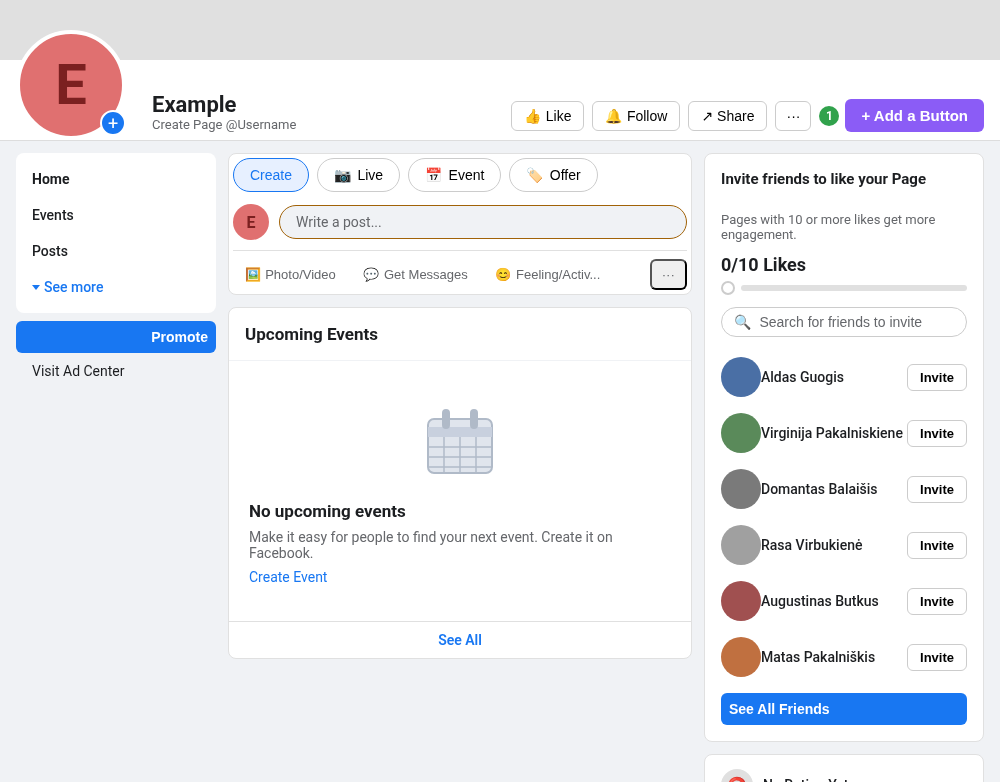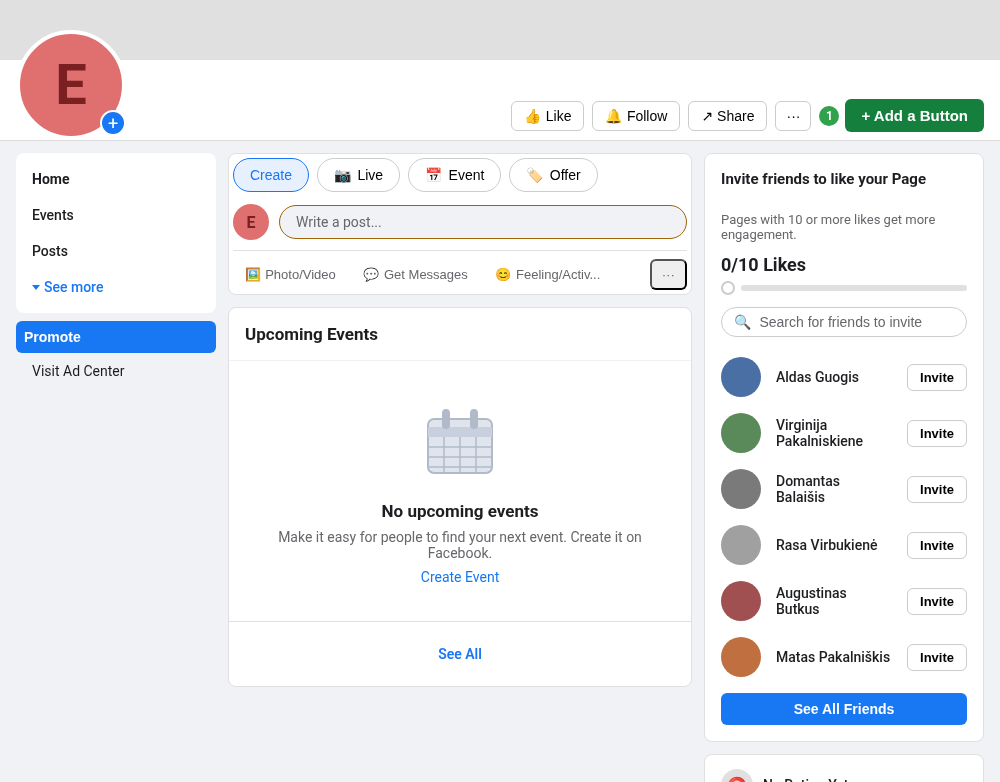--- a/index.html
+++ b/index.html
@@ -17,86 +17,86 @@
     .avatar-letter { font-size: 56px; font-weight: bold; color: #7b2020; }
     .avatar-plus { position: absolute; bottom: 4px; right: 10px; width: 26px; height: 26px; background: #1877f2; border-radius: 50%; display: flex; align-items: center; justify-content: center; color: #fff; font-size: 18px; border: 2px solid #fff; cursor: pointer; }
     .profile-info { padding: 0 16px 8px; flex: 1; }
     .profile-name { font-size: 22px; font-weight: 700; }
     .profile-username { font-size: 13px; color: #65676b; }
     .profile-actions { display: flex; align-items: center; gap: 8px; padding-bottom: 8px; margin-left: auto; }
     .btn-like { display: flex; align-items: center; gap: 4px; padding: 6px 12px; border: 1px solid #ccc; border-radius: 6px; background: #fff; cursor: pointer; font-size: 14px; font-weight: 500; }
     .btn-follow { display: flex; align-items: center; gap: 4px; padding: 6px 12px; border: 1px solid #ccc; border-radius: 6px; background: #fff; cursor: pointer; font-size: 14px; font-weight: 500; }
     .btn-share { display: flex; align-items: center; gap: 4px; padding: 6px 12px; border: 1px solid #ccc; border-radius: 6px; background: #fff; cursor: pointer; font-size: 14px; font-weight: 500; }
     .btn-more { padding: 6px 10px; border: 1px solid #ccc; border-radius: 6px; background: #fff; cursor: pointer; font-size: 14px; }
-    .btn-add { display: flex; align-items: center; gap: 6px; padding: 8px 16px; border-radius: 6px; background: #15803d; color: #fff; border: none; cursor: pointer; font-size: 15px; font-weight: 600; }
+    .btn-add { display: flex; align-items: center; gap: 6px; padding: 8px 16px; border-radius: 6px; background: #8b5cf6; color: #fff; border: none; cursor: pointer; font-size: 15px; font-weight: 600; }
     .notification-badge { background: #31a24c; color: #fff; border-radius: 50%; width: 20px; height: 20px; display: flex; align-items: center; justify-content: center; font-size: 12px; font-weight: 700; }
 
     
     .main-layout { display: flex; gap: 12px; padding: 12px 16px; }
 
     
     .left-sidebar { width: 200px; flex-shrink: 0; }
     .sidebar-nav { background: #fff; border-radius: 8px; padding: 8px 0; margin-bottom: 8px; text-align: center; }
     .sidebar-item { display: flex; align-items: center; gap: 8px; padding: 10px 16px; cursor: pointer; font-size: 14px; font-weight: 500; border-radius: 6px; }
     .sidebar-item.active { font-weight: 700; }
     .sidebar-see-more { display: flex; align-items: center; gap: 4px; padding: 10px 16px; color: #1877f2; cursor: pointer; font-size: 14px; font-weight: 500; }
     .arrow-down { display: inline-block; width: 0; height: 0; border-left: 4px solid transparent; border-right: 4px solid transparent; border-top: 5px solid #1877f2; }
-    .btn-promote { display: block; width: 100%; padding: 8px; background: #1877f2; color: #fff; border: none; border-radius: 6px; font-size: 14px; font-weight: 600; cursor: pointer; text-align: left; margin-top: 8px; }
+    .btn-promote { display: block; width: 100%; padding: 8px; background: #1877f2; color: #fff; border: none; border-radius: 6px; font-size: 14px; font-weight: 600; cursor: pointer; text-align: right; margin-top: 8px; }
     .sidebar-link { display: block; padding: 10px 16px; font-size: 14px; color: #1c1e21; cursor: pointer; }
 
     
     .center-content { flex: 1; }
 
     
     .create-post-card { background: #fff; border-radius: 8px; padding: 4px; margin-bottom: 12px; border: 1px solid #e0e0e0; }
     .create-tabs { display: flex; gap: 8px; margin-bottom: 12px; }
     .tab-btn { padding: 8px 16px; border: 1px solid #ccc; border-radius: 20px; background: #fff; cursor: pointer; font-size: 14px; font-weight: 500; display: flex; align-items: center; gap: 6px; }
     .tab-btn.active-tab { background: #e7f0ff; border-color: #1877f2; color: #1877f2; }
     .post-input-row { display: flex; align-items: center; gap: 10px; margin-bottom: 10px; }
     .user-avatar-small { width: 36px; height: 36px; border-radius: 50%; background: #e07070; display: flex; align-items: center; justify-content: center; color: #7b2020; font-weight: 700; font-size: 16px; flex-shrink: 0; }
     .post-input { flex: 1; border: 1px solid #a16207; border-radius: 20px; padding: 8px 16px; font-size: 14px; background: #f0f2f5; outline: none; color: #65676b; cursor: text; }
     .post-actions { display: flex; align-items: center; gap: 4px; border-top: 1px solid #e0e0e0; padding-top: 8px; }
     .post-action-btn { display: flex; align-items: center; gap: 4px; padding: 6px 12px; border-radius: 6px; cursor: pointer; font-size: 13px; font-weight: 500; color: #65676b; border: none; background: none; }
     .post-action-more { margin-left: auto; padding: 6px 10px; border-radius: 6px; cursor: pointer; color: #65676b; }
 
     
     .events-card { background: #fff; border-radius: 8px; border: 1px solid #e0e0e0; overflow: hidden; }
     .events-header { padding: 16px; font-size: 17px; font-weight: 700; border-bottom: 1px solid #f0f2f5; }
-    .events-body { padding: 20px; text-align: center; }
+    .events-body { padding: 20px; }
     .calendar-icon { display: flex; justify-content: center; margin: 20px 0; }
     .calendar-svg { width: 80px; height: 80px; }
     .no-events-title { font-size: 17px; font-weight: 700; margin-bottom: 8px; }
     .no-events-desc { font-size: 14px; color: #65676b; margin-bottom: 8px; }
     .create-event-link { color: #1877f2; cursor: pointer; font-size: 14px; }
-    .see-all-link { display: block; text-align: center; padding: 24px; color: #1877f2; cursor: pointer; font-size: 14px; font-weight: 600; border-top: 1px solid #e0e0e0; margin-top: 16px; }
+    .see-all-link { display: block; text-align: center; padding: 10px; color: #1877f2; cursor: pointer; font-size: 14px; font-weight: 600; border-top: 1px solid #e0e0e0; margin-top: 16px; }
 
     
     .right-sidebar { width: 280px; flex-shrink: 0; }
 
     .invite-card { background: #fff; border-radius: 8px; border: 1px solid #e0e0e0; padding: 16px; margin-bottom: 12px; }
     .invite-title { font-size: 15px; font-weight: 700; margin-bottom: 4px; }
     .invite-subtitle { font-size: 13px; color: #65676b; margin-bottom: 12px; margin-top: 24px; }
     .likes-progress { margin-bottom: 12px; }
     .likes-count { font-size: 18px; font-weight: 700; margin-bottom: 6px; }
     .progress-bar-wrap { display: flex; align-items: center; gap: 6px; }
     .progress-circle { width: 14px; height: 14px; border-radius: 50%; border: 2px solid #ccc; flex-shrink: 0; }
     .progress-bar-bg { flex: 1; height: 6px; background: #e0e0e0; border-radius: 3px; }
     .progress-bar-fill { height: 100%; background: #e0e0e0; border-radius: 3px; width: 0%; }
 
     .search-friends { display: flex; align-items: center; gap: 8px; border: 1px solid #ccc; border-radius: 20px; padding: 6px 12px; margin-bottom: 12px; }
     .search-icon { color: #65676b; font-size: 14px; }
     .search-input { border: none; outline: none; font-size: 14px; flex: 1; color: #ef4444; }
     .search-input::placeholder { color: #65676b; }
 
-    .friend-item { display: flex; align-items: center; gap: 15px; padding: 8px 0; }
+    .friend-item { display: flex; align-items: center; gap: 0; padding: 8px 0; }
     .friend-avatar { width: 40px; height: 40px; border-radius: 50%; background: #b0b0b0; flex-shrink: 0; overflow: hidden; }
     .friend-name { flex: 1; font-size: 14px; font-weight: 500; }
     .btn-invite { padding: 5px 12px; border: 1px solid #ccc; border-radius: 6px; background: #fff; cursor: pointer; font-size: 13px; font-weight: 600; }
 
-    .see-all-friends-btn { display: block; width: 100%; padding: 8px; background: #1877f2; color: #fff; border: none; border-radius: 6px; font-size: 14px; font-weight: 600; cursor: pointer; text-align: center; margin-top: 8px; }
+    .see-all-friends-btn { display: block; width: 100%; padding: 8px; background: #1877f2; color: #fff; border: none; border-radius: 6px; font-size: 14px; font-weight: 600; cursor: pointer; text-align: left; margin-top: 8px; }
 
     .rating-card { background: #fff; border-radius: 8px; border: 1px solid #e0e0e0; padding: 14px 16px; margin-bottom: 12px; display: flex; align-items: center; gap: 10px; }
     .rating-icon { width: 32px; height: 32px; border-radius: 50%; background: #e0e0e0; display: flex; align-items: center; justify-content: center; color: #65676b; font-size: 16px; }
     .rating-text { font-size: 14px; font-weight: 500; }
 
     
     .fa-blue { background: #4a6fa5; }
     .fa-green { background: #5a8a5a; }
     .fa-gray { background: #7a7a7a; }
     .fa-silver { background: #a0a0a0; }
@@ -110,20 +110,24 @@
 
   <div class="cover-area"></div>
 
   <div class="profile-section">
     <div style="display:flex; align-items:flex-end; padding: 0 16px 0; background:#fff;">
       <div class="avatar-wrap">
         <div class="avatar-circle">
           <span class="avatar-letter">E</span>
         </div>
         <div class="avatar-plus">+</div>
+      </div>
+      <div class="profile-info">
+        <div class="profile-name">Example</div>
+        <div class="profile-username">Create Page @Username</div>
       </div>
       <div class="profile-actions">
         <button class="btn-like">
           <span>👍</span>
           <span>Like</span>
         </button>
         <button class="btn-follow">
           <span>🔔</span>
           <span>Follow</span>
         </button>

